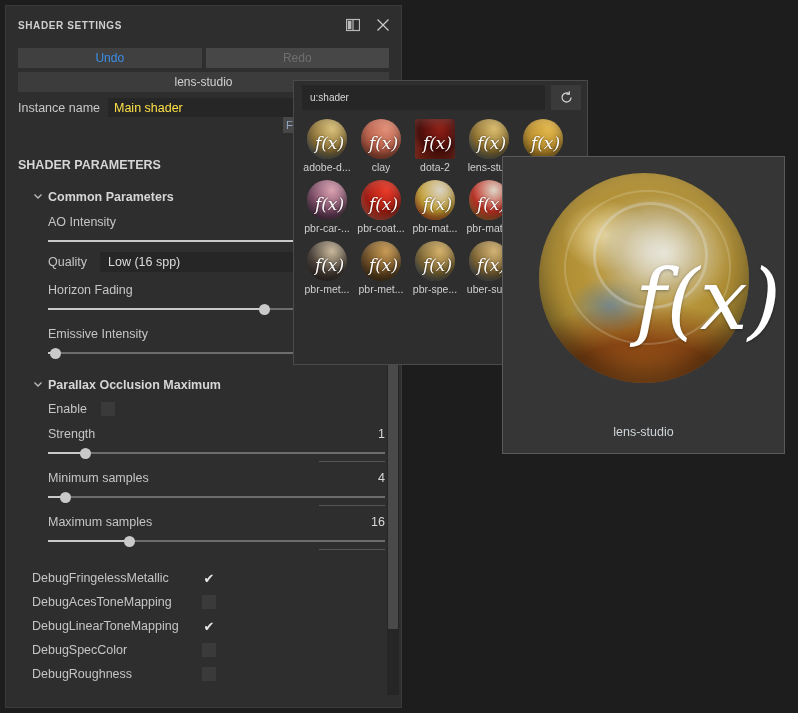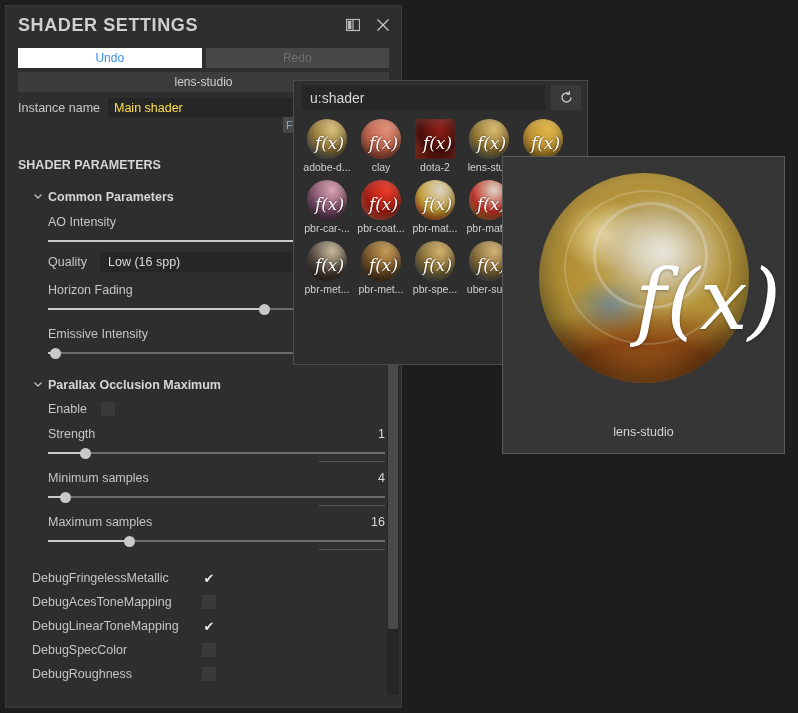--- a/index.html
+++ b/index.html
@@ -17,42 +17,42 @@
     background: #2e2e2e;
     border: 1px solid #3a3a3a;
     overflow: hidden;
   }
   #panel-titlebar {
     height: 38px; background: #2e2e2e;
     display: flex; align-items: center; padding: 0 12px;
     position: relative;
   }
   #panel-title {
-    font-size: 18px; font-weight: bold; color: #cfcfcf; letter-spacing: 0.6px;
+    font-size: 10px; font-weight: bold; color: #cfcfcf; letter-spacing: 0.6px;
   }
   .title-actions { position: absolute; right: 10px; top: 0; height: 38px; display: flex; align-items: center; gap: 14px; }
   .title-icon { width: 16px; height: 16px; cursor: pointer; display: flex; align-items: center; justify-content: center; }
 
   #panel-body {
     position: absolute; left: 0; top: 38px; right: 0; bottom: 4px;
     background: #2e2e2e;
   }
   #panel-scroll-track {
     position: absolute; right: 2px; top: 40px; width: 12px; bottom: 8px;
     background: #262626;
   }
   #panel-scroll-thumb {
     position: absolute; right: 3px; top: 42px; width: 10px; height: 543px;
     background: #4a4a4a; border-radius: 1px; cursor: pointer;
   }
 
   
   .undo-redo { display: flex; gap: 4px; padding: 0 12px; margin-top: 4px; }
   .ur-btn {
-    flex: 1; height: 20px; background: #ffffff; border: none;
+    flex: 1; height: 20px; background: #404040; border: none;
     font-size: 12px; font-family: "Liberation Sans", sans-serif;
     display: flex; align-items: center; justify-content: center;
     cursor: pointer;
   }
   .ur-btn.enabled { color: #3b8ee8; }
   .ur-btn.disabled { color: #6e6e6e; background: #474747; cursor: default; }
 
   .wide-btn {
     margin: 4px 12px 0 12px; height: 20px; background: #3c3c3c;
     display: flex; align-items: center; justify-content: center;
@@ -132,21 +132,21 @@
   
   #shader-browser {
     position: absolute; left: 293px; top: 80px; width: 295px; height: 285px;
     background: #2e2e2e; border: 1px solid #4a4a4a;
   }
   #browser-searchbar {
     display: flex; align-items: center; height: 32px; padding: 5px 6px 4px 8px; gap: 6px;
   }
   #search-input-box {
     flex: 1; height: 25px; background: #262626; color: #d8d8d8;
-    font-size: 14px; display: flex; align-items: center; padding-left: 8px; cursor: text;
+    font-size: 10px; display: flex; align-items: center; padding-left: 8px; cursor: text;
   }
   #refresh-btn {
     width: 30px; height: 25px; background: #3a3a3a;
     display: flex; align-items: center; justify-content: center; cursor: pointer;
   }
   #browser-grid {
     position: absolute; left: 6px; top: 37px; right: 6px; bottom: 5px;
     display: flex; flex-wrap: wrap; align-content: flex-start;
     overflow: hidden;
   }

